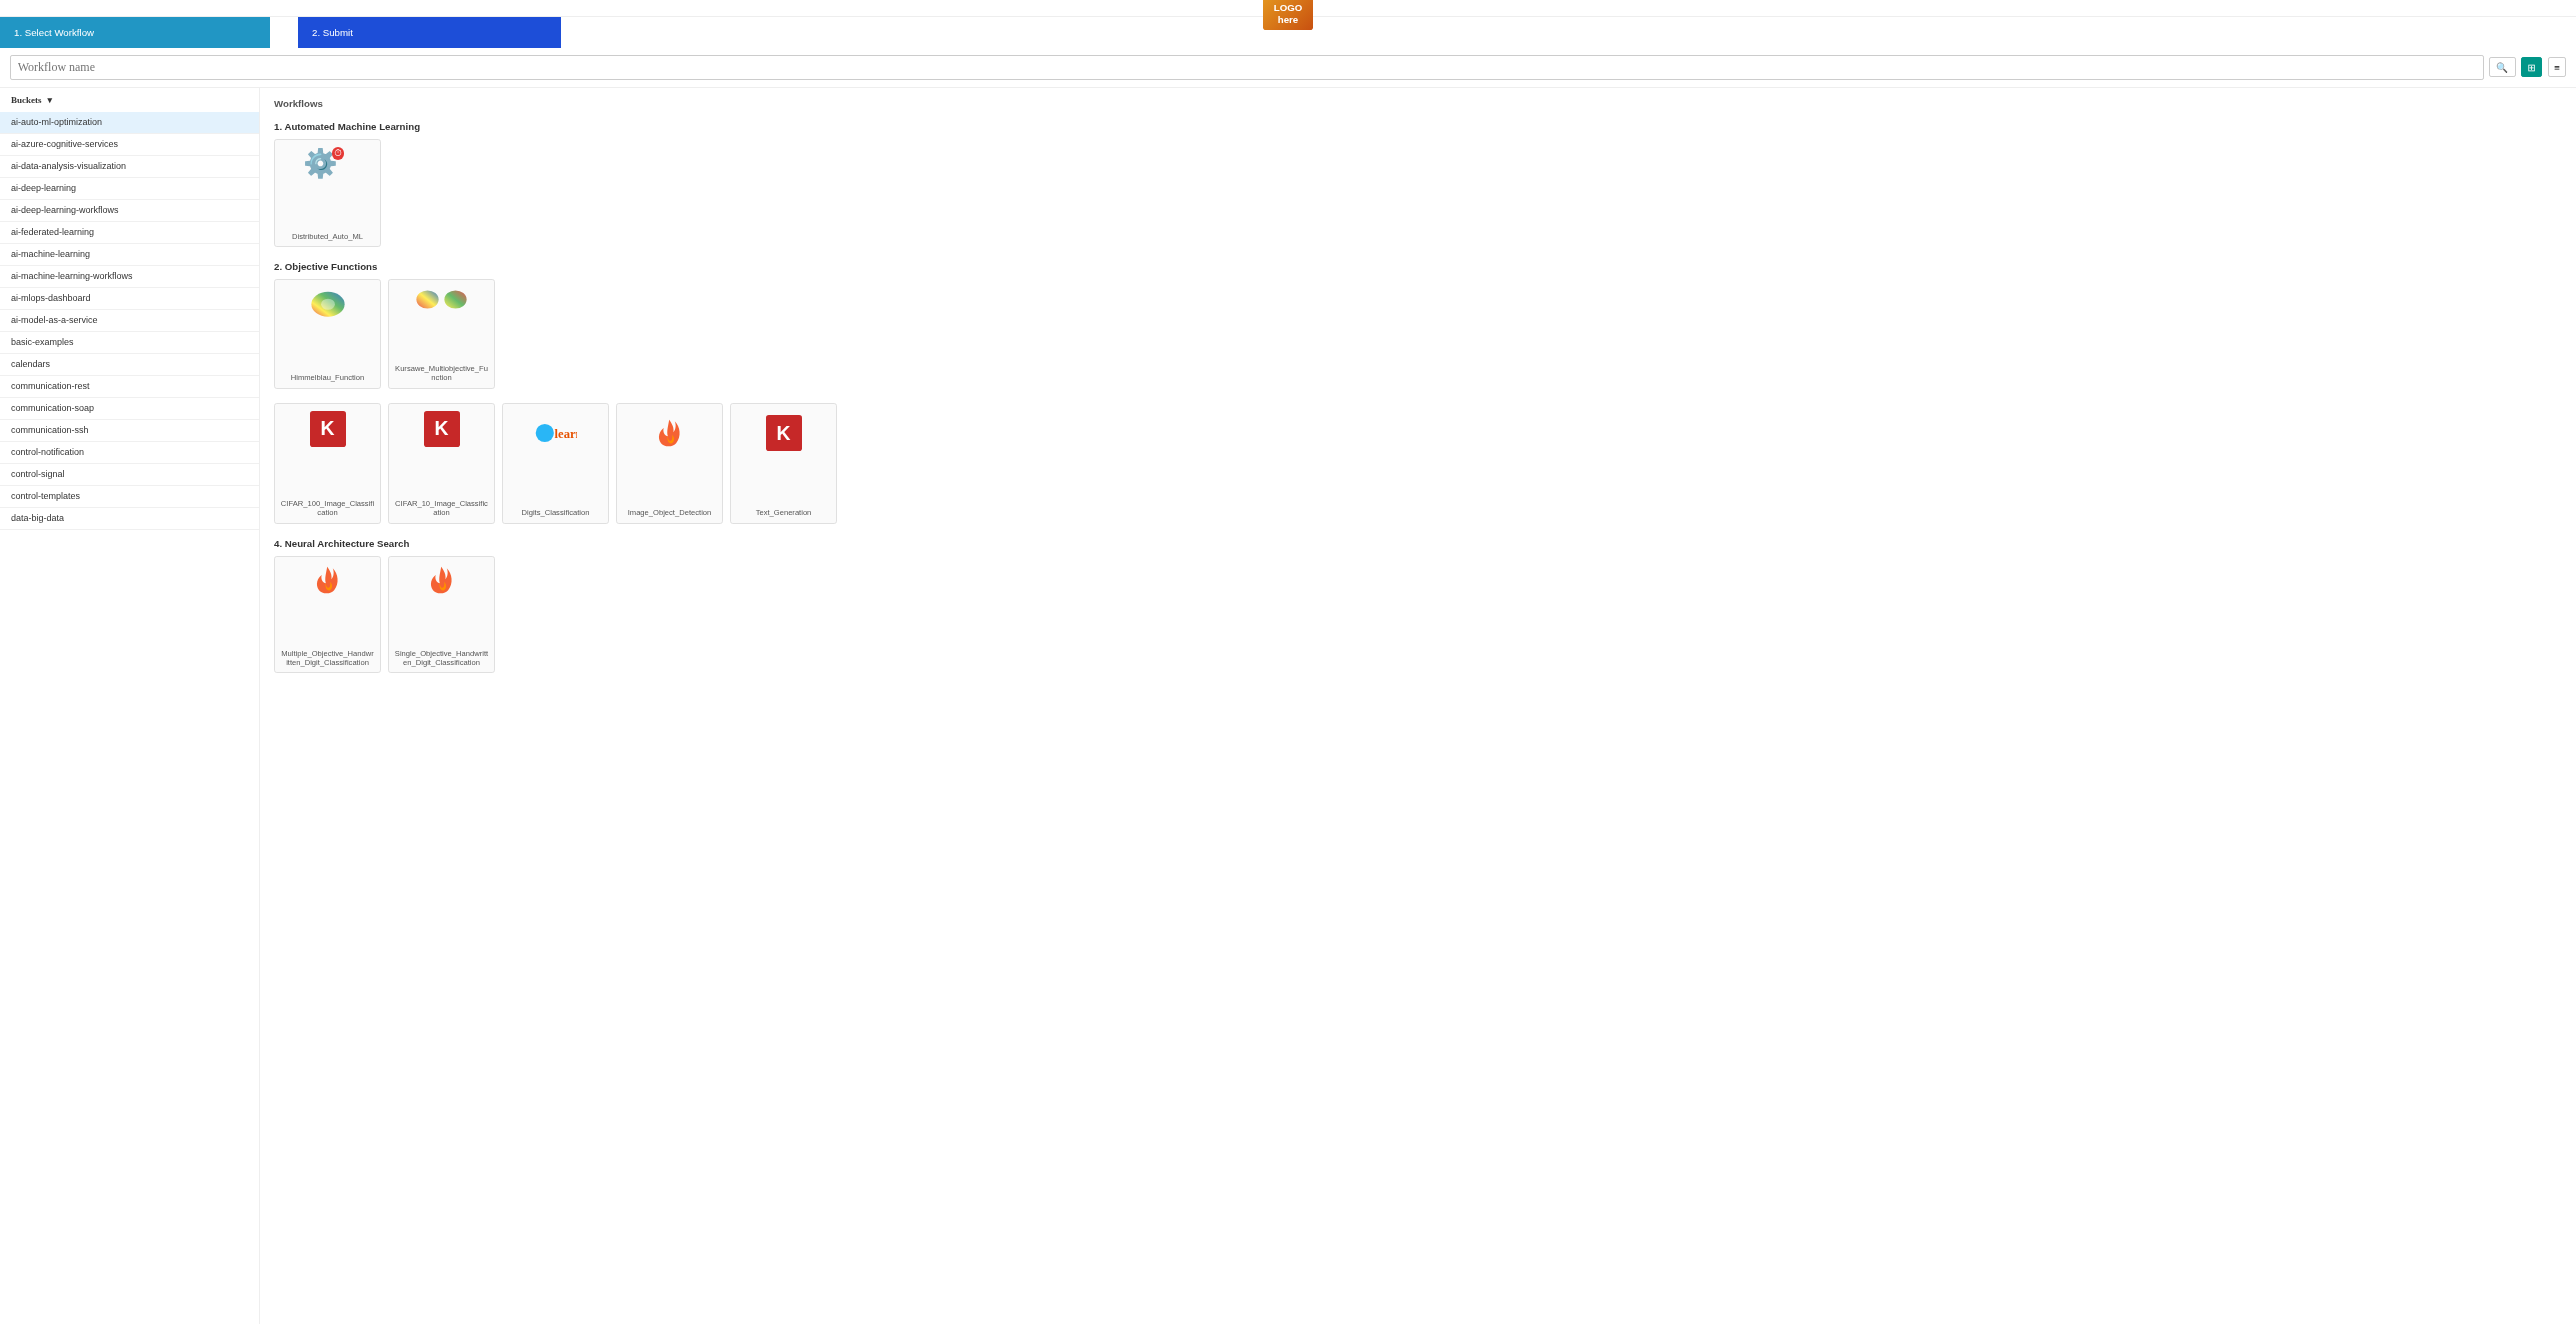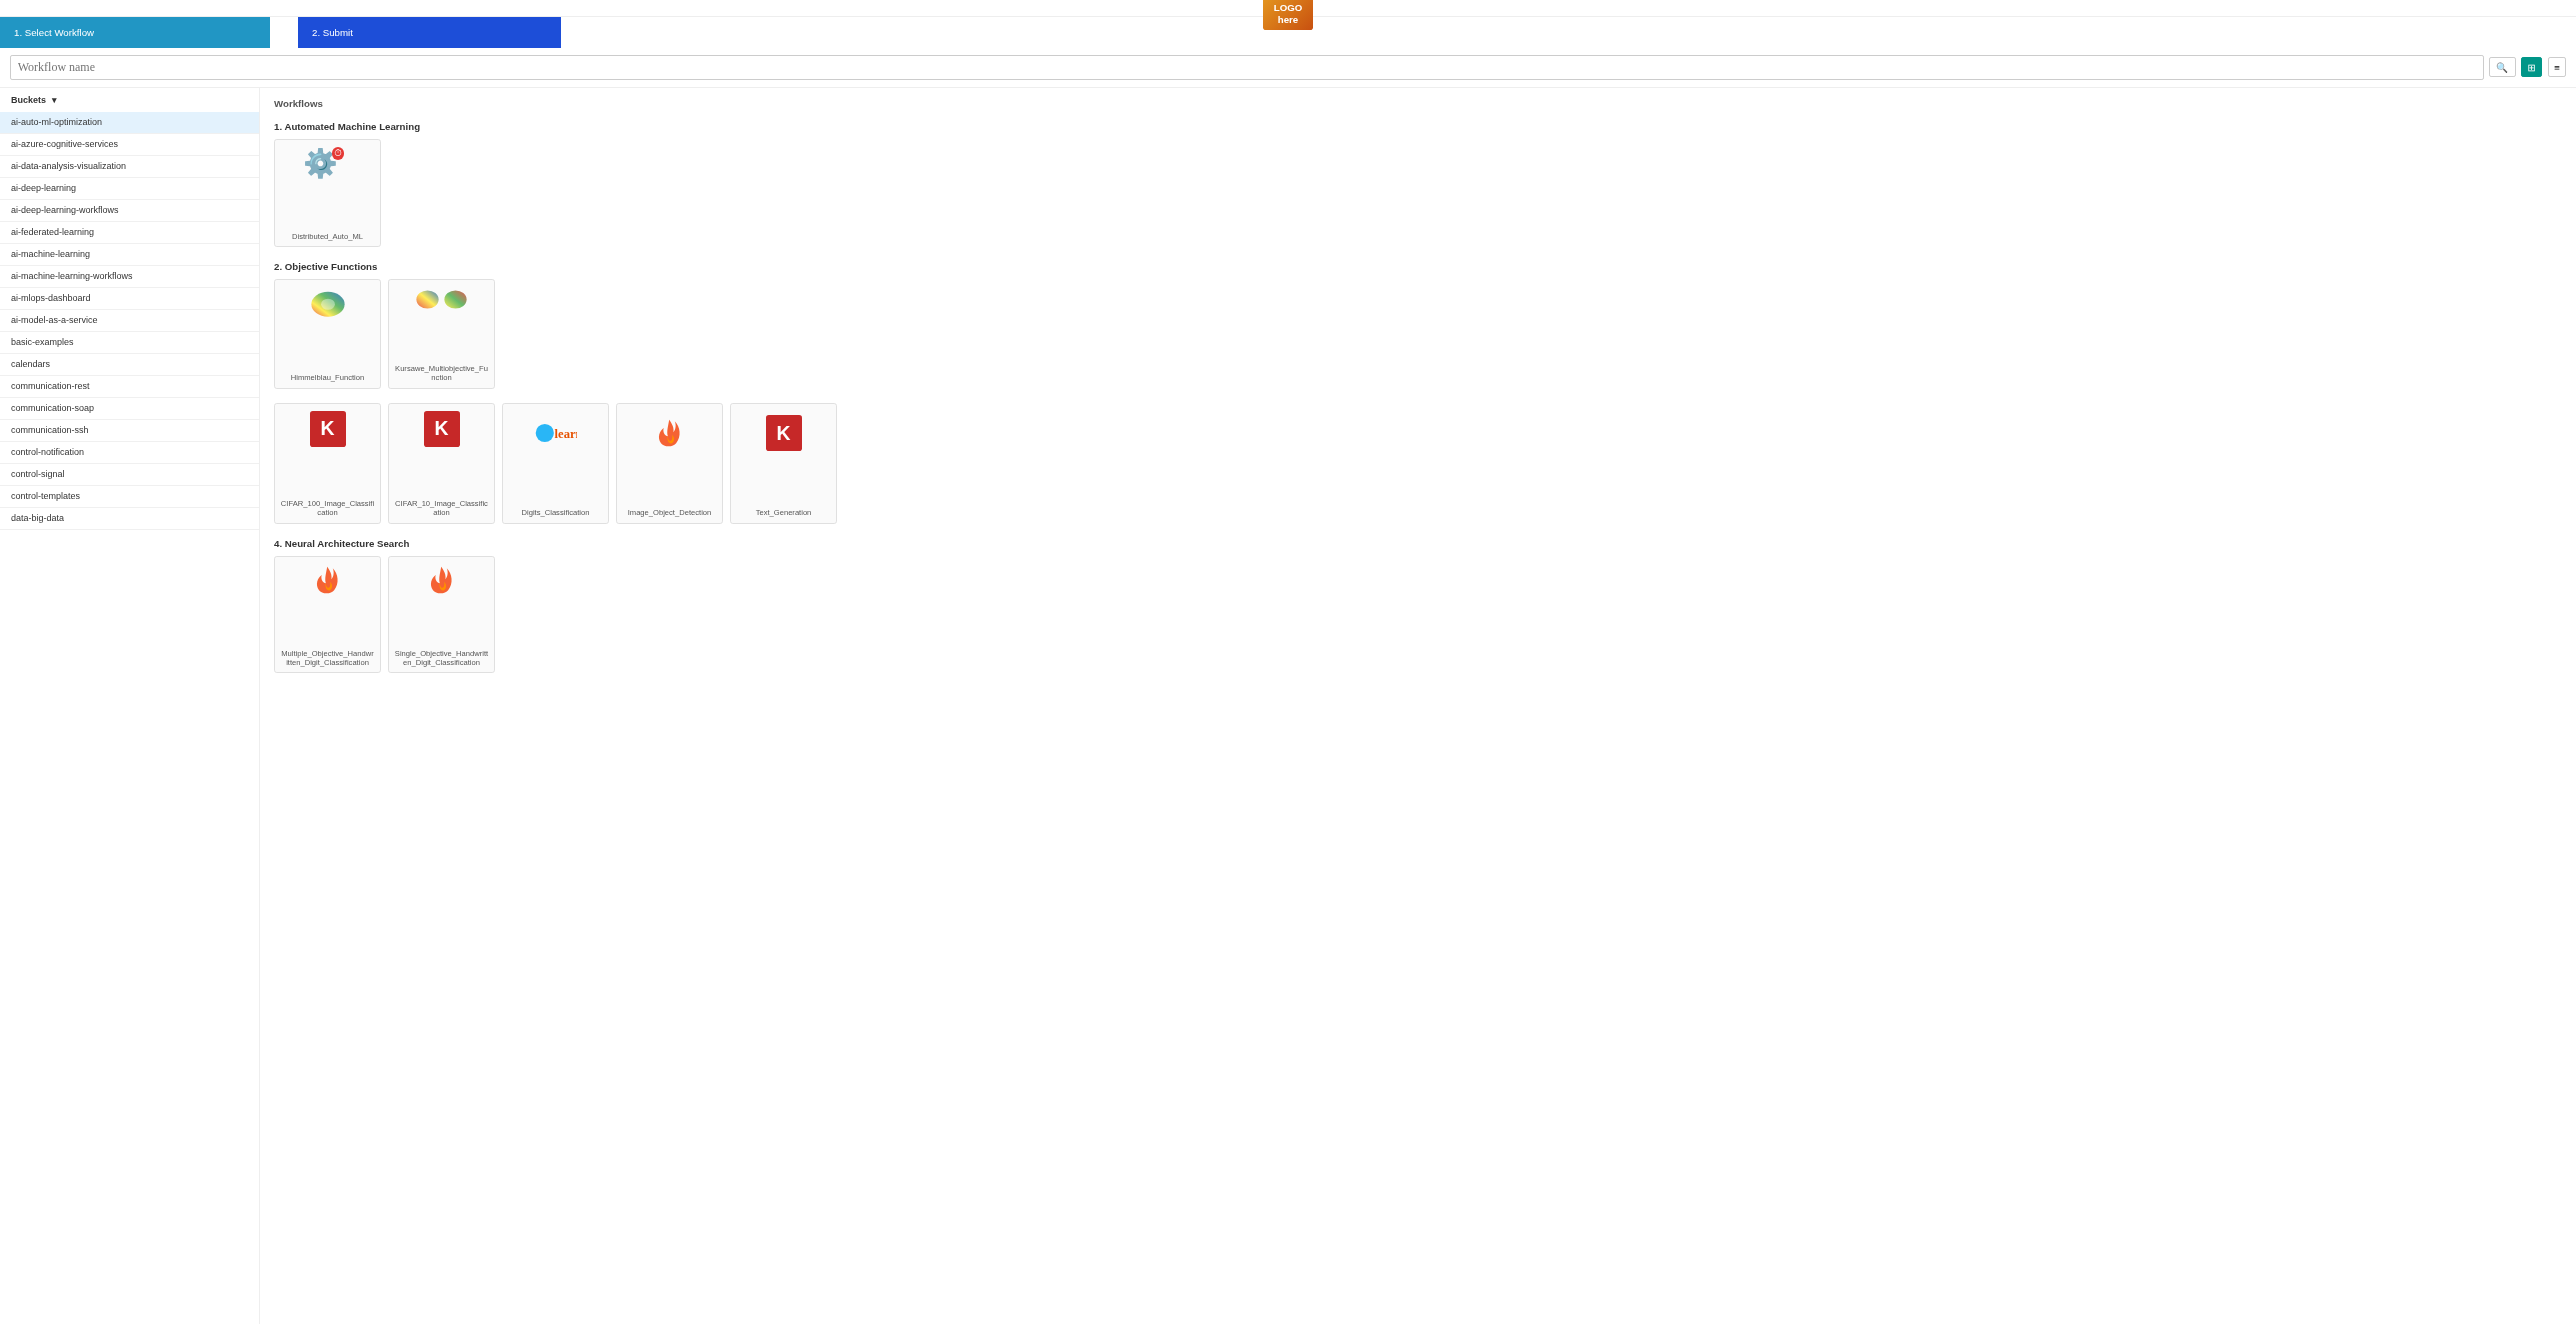--- a/index.html
+++ b/index.html
@@ -108,20 +108,21 @@
       padding: 0;
     }
     .buckets-header {
       display: flex;
       align-items: center;
       padding: 7px 11px;
       font-weight: 600;
       font-size: 9px;
       gap: 6px;
       cursor: pointer;
+      font-family: Liberation Serif, serif;
     }
     .sidebar-item {
       padding: 5.5px 11px;
       font-size: 9px;
       cursor: pointer;
       border-bottom: 0.7px solid #f0f0f0;
     }
     .sidebar-item-active {
       background: #e3f2fd;
     }

